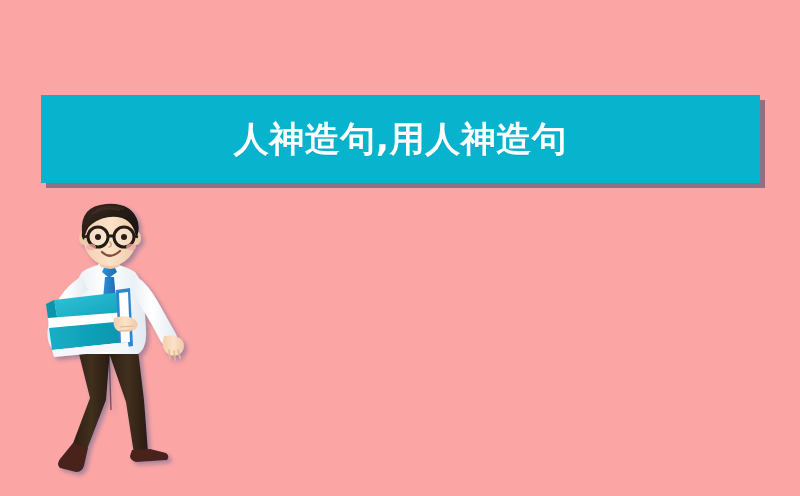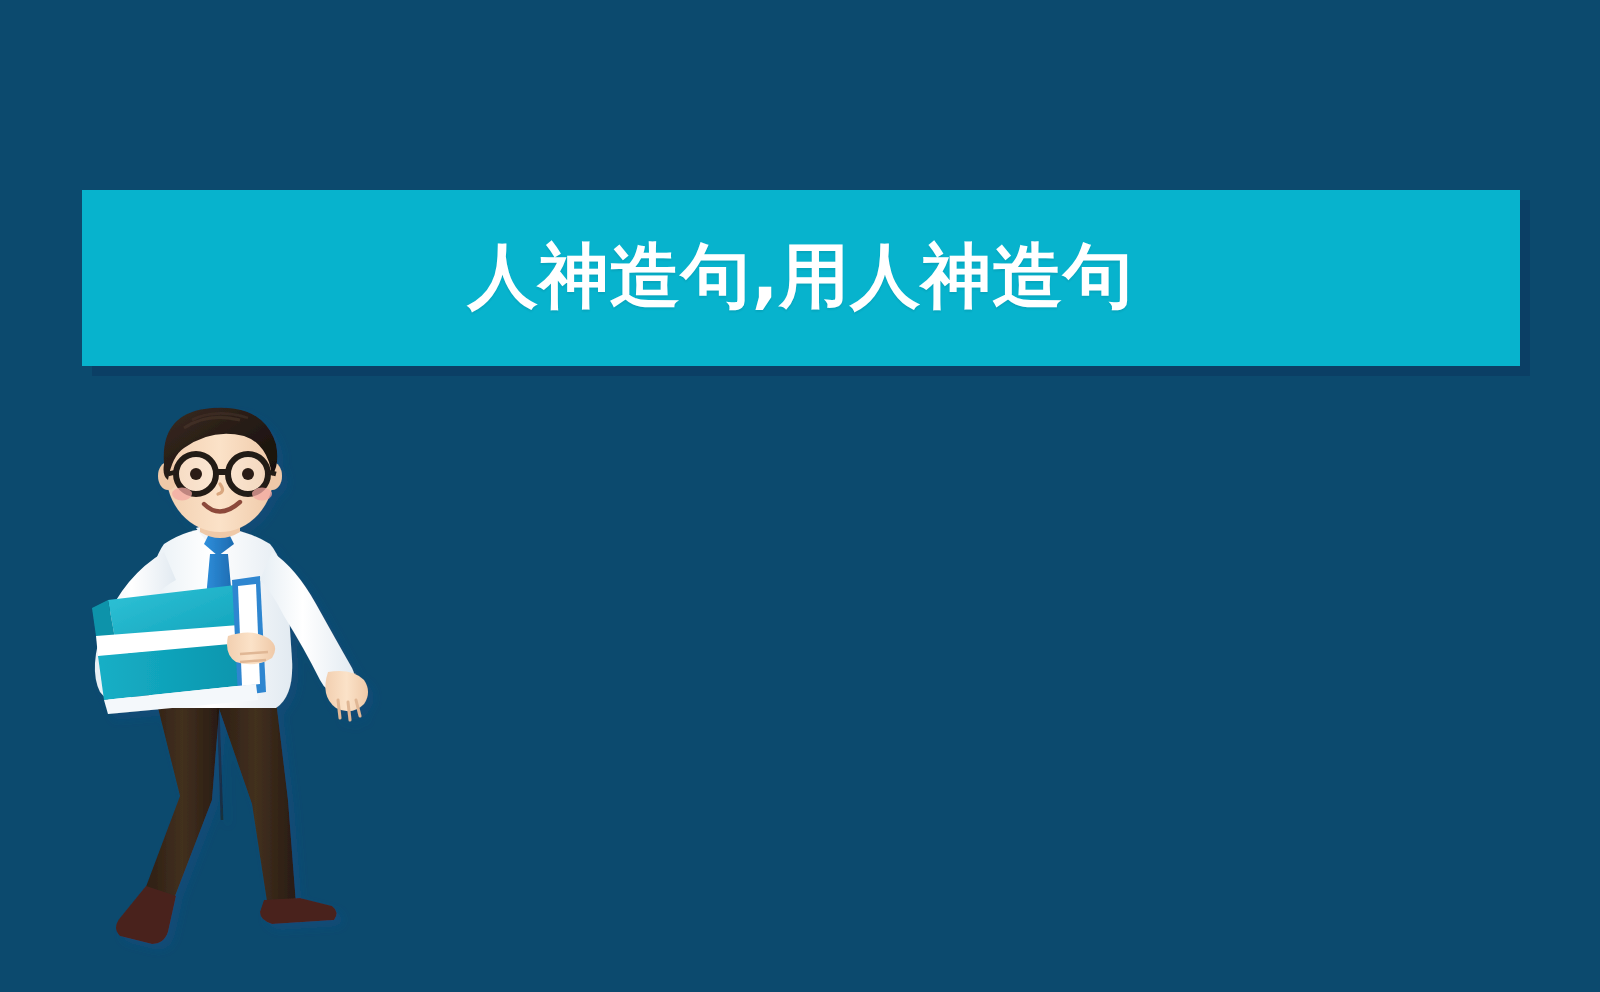--- a/index.html
+++ b/index.html
@@ -9,21 +9,21 @@
   body {
     width: 800px;
     height: 496px;
     overflow: hidden;
     font-family: "Liberation Sans", sans-serif;
   }
   #stage {
     position: relative;
     width: 800px;
     height: 496px;
-    background: #0c4a6e;
+    background: #fca5a5;
     overflow: hidden;
   }
 
   
   #title-banner {
     position: absolute;
     left: 41px;
     top: 95px;
     width: 719px;
     height: 88px;

